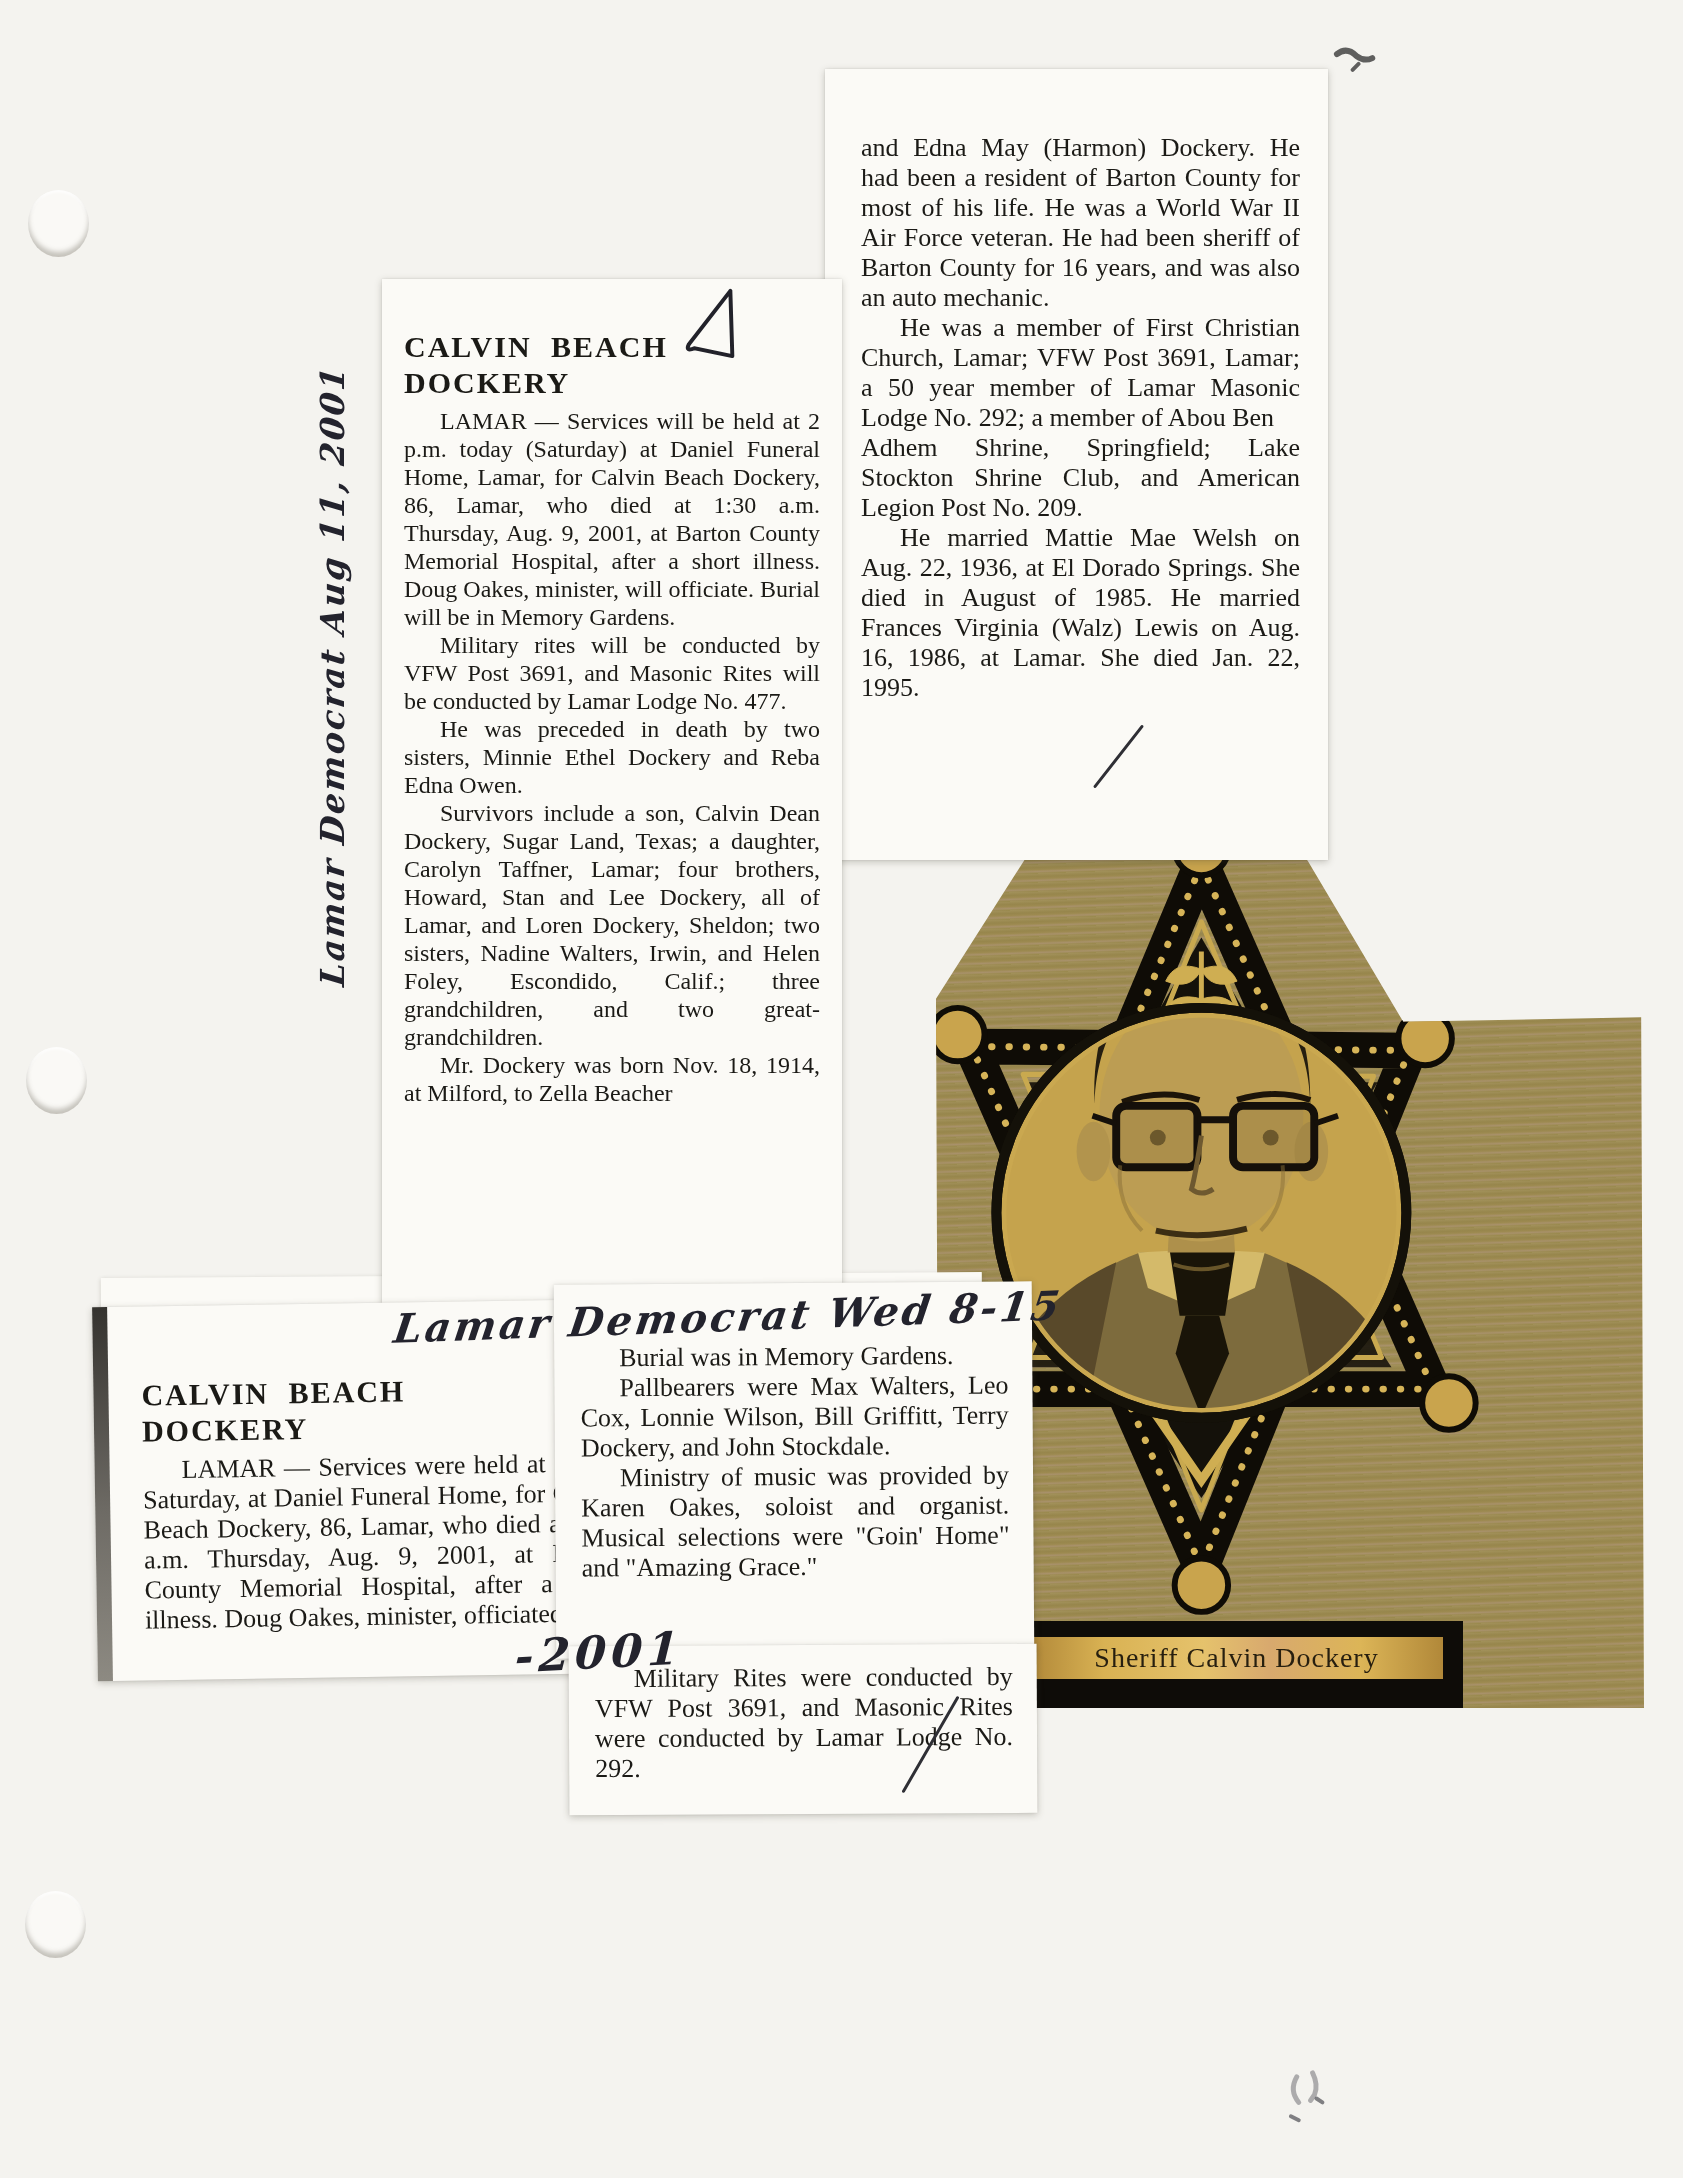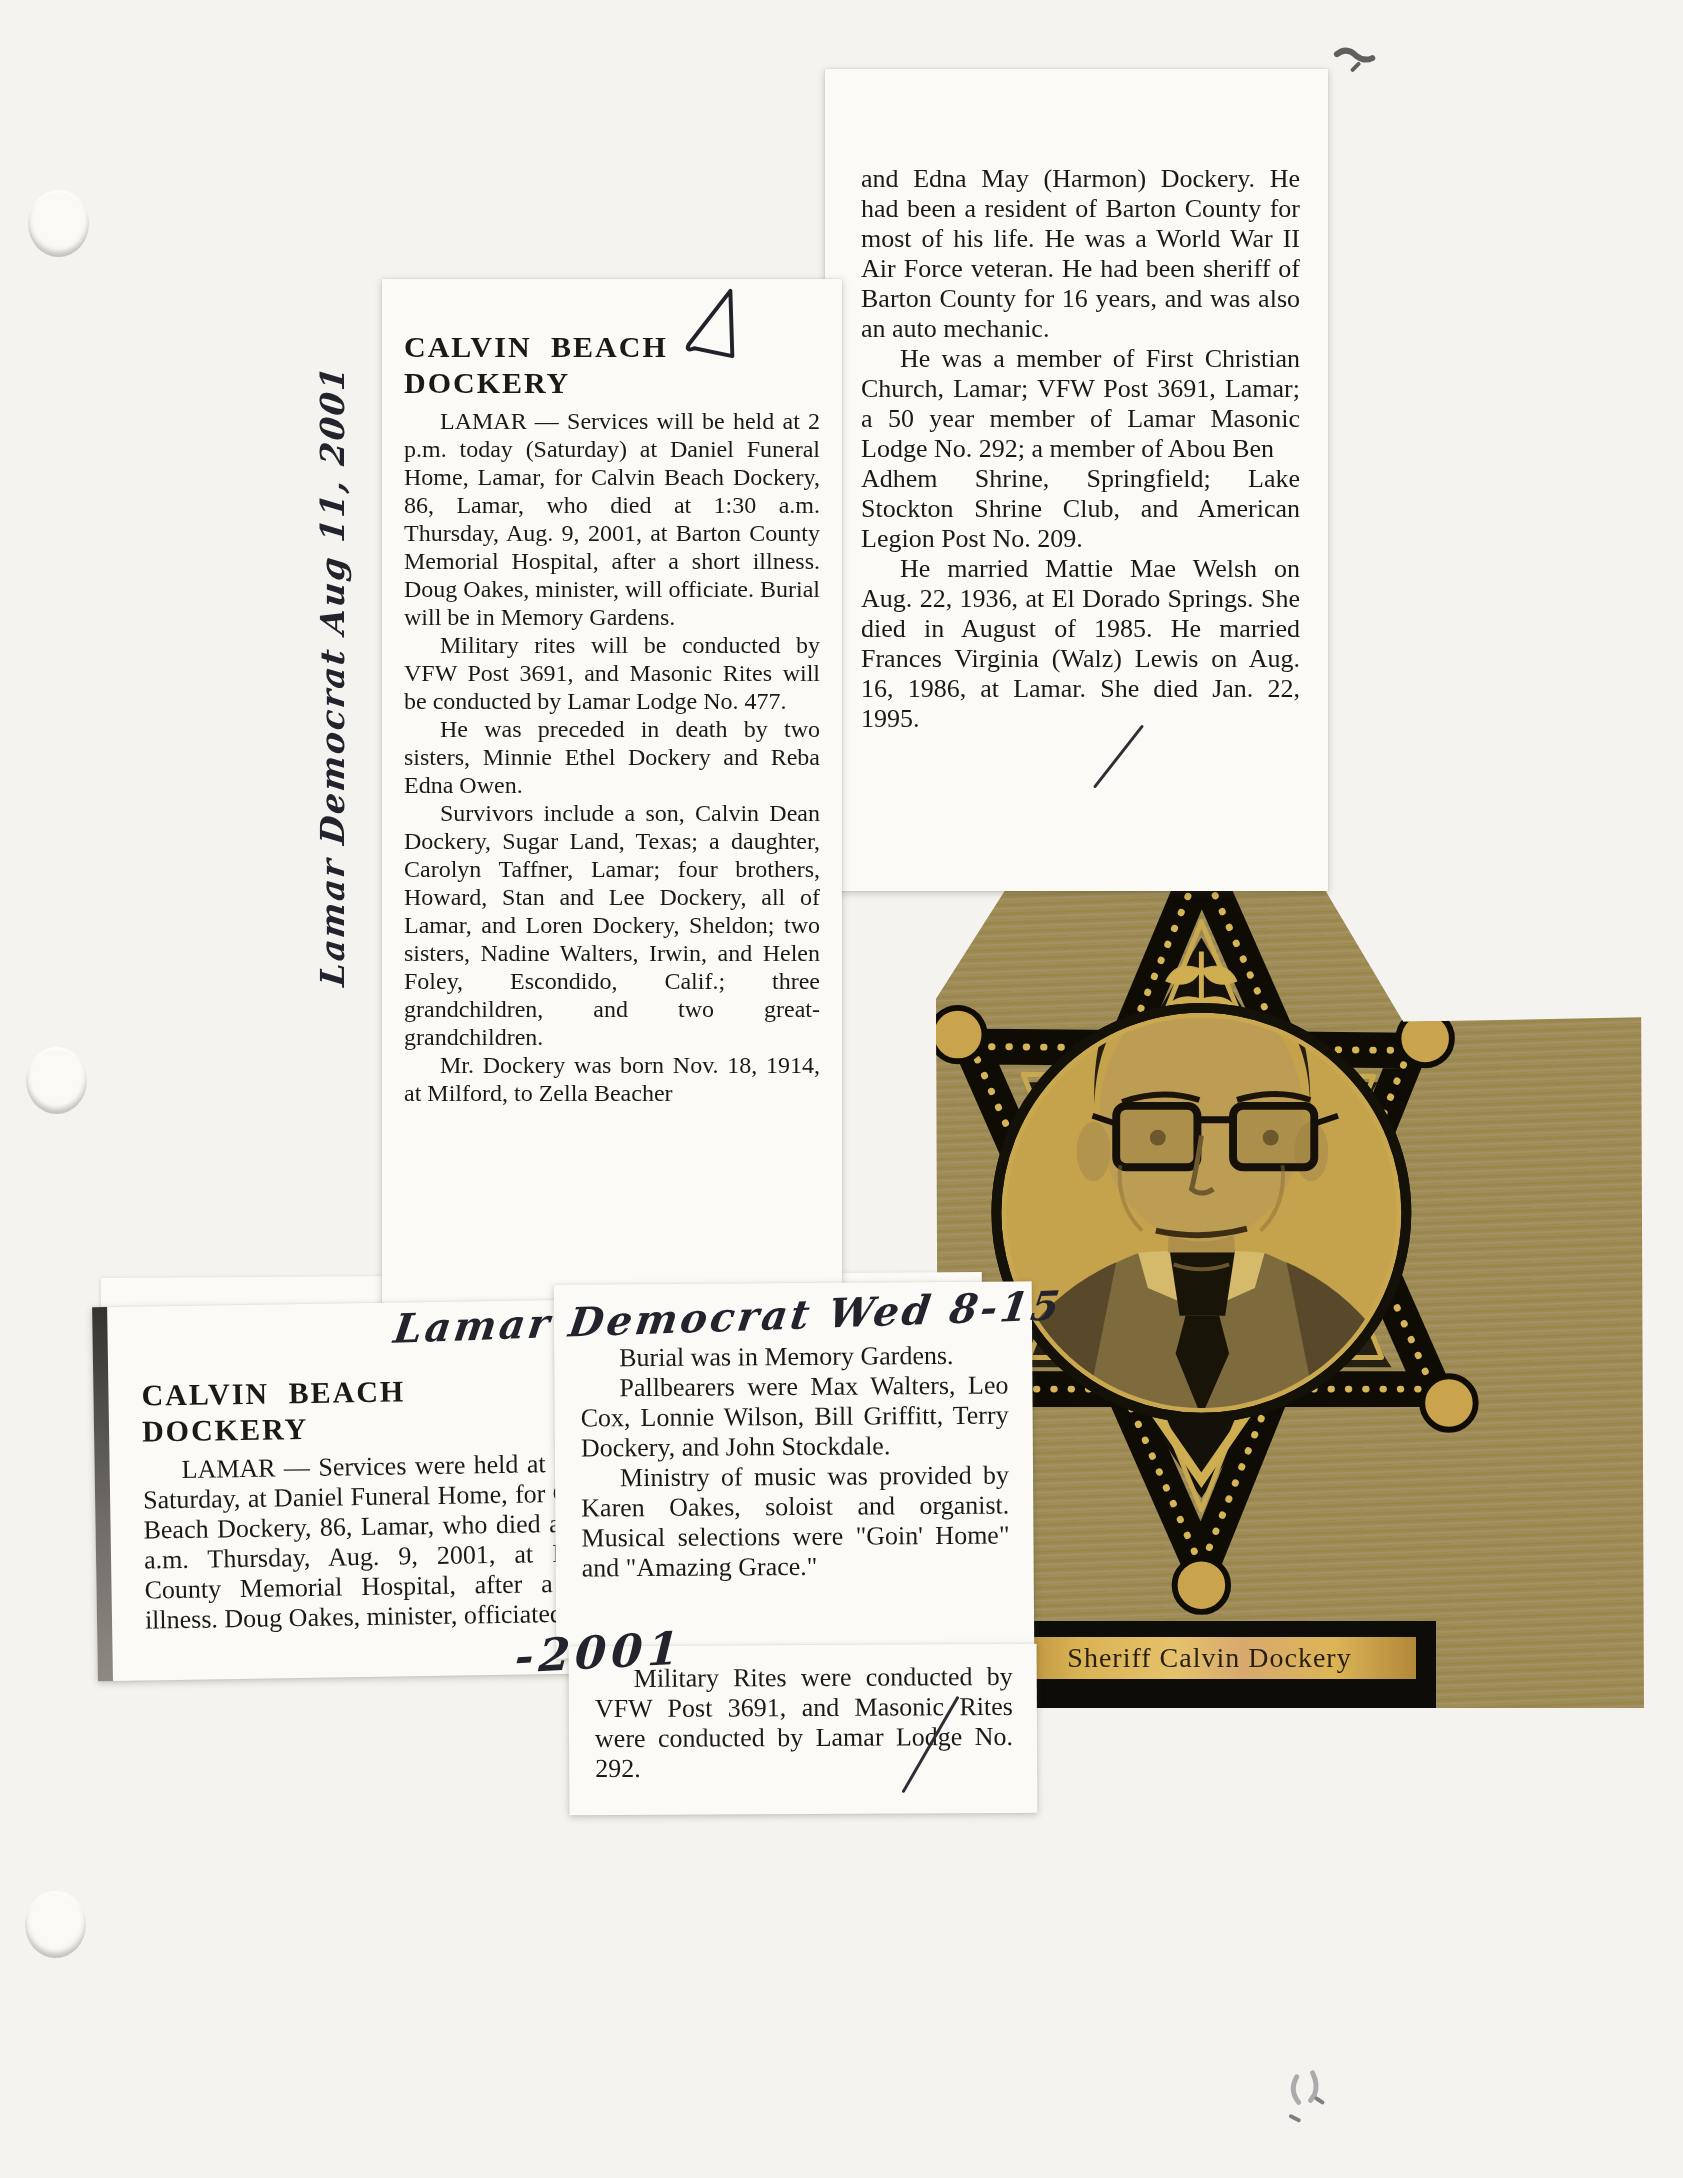--- a/index.html
+++ b/index.html
@@ -78,21 +78,21 @@
   }
   
   .badge{
     position:absolute;left:936px;top:787px;width:708px;height:921px;z-index:2;
     background:repeating-linear-gradient(178deg,
       #a19059 0px,#97864c 3px,#9d8a50 5px,#a8916a 7px,#9a8a4e 9px);
     clip-path:polygon(0% 23%, 14.5% 5.5%, 47.5% 4%, 52.5% 8%, 66% 25.5%, 99.6% 25%, 100% 100%, 0.4% 100%);
   }
   .badge-art{position:absolute;left:0;top:0;width:708px;height:921px;}
   .nameplate{
-    position:absolute;left:47px;top:834px;width:453px;height:93px;
+    position:absolute;left:74px;top:834px;width:453px;height:93px;
     background:#0e0c08;z-index:3;
   }
   .nameplate-band{
     position:absolute;left:20px;top:16px;right:20px;height:42px;
     background:linear-gradient(90deg,#b18839,#d9b253 18%,#e5c26c 42%,#d8a96e 58%,#dcb557 80%,#b18839);
     text-align:center;line-height:42px;
     font-family:"Liberation Serif", serif;
     font-size:28px;color:#271f0f;letter-spacing:1px;
   }
   
@@ -197,21 +197,21 @@
       <path d="M186,382 Q182,422 208,448" stroke="#8a7038" stroke-width="4" fill="none" opacity=".5"></path>
       <path d="M350,382 Q354,422 328,448" stroke="#8a7038" stroke-width="4" fill="none" opacity=".5"></path>
     </g>
     <circle cx="268" cy="430" r="207" fill="none" stroke="#141109" stroke-width="10"></circle>
   </svg>
   <div class="nameplate">
     <div class="nameplate-band">Sheriff Calvin Dockery</div>
   </div>
 </div>
 
-<div class="clip body-26" style="left:825px;top:69px;width:439px;min-height:705px;padding:95px 28px 22px 36px;">
+<div class="clip body-26" style="left:825px;top:69px;width:439px;min-height:705px;padding:64px 28px 22px 36px;">
   <p>and Edna May (Harmon) Dockery. He had been a resident of Barton County for most of his life. He was a World War II Air Force veteran. He had been sheriff of Barton County for 16 years, and was also an auto mechanic.</p>
   <p class="ind">He was a member of First Christian Church, Lamar; VFW Post 3691, Lamar; a 50 year member of Lamar Masonic Lodge No. 292; a member of Abou Ben</p>
   <p class="gap-top">Adhem Shrine, Springfield; Lake Stockton Shrine Club, and American Legion Post No. 209.</p>
   <p class="ind">He married Mattie Mae Welsh on Aug. 22, 1936, at El Dorado Springs. She died in August of 1985. He married Frances Virginia (Walz) Lewis on Aug. 16, 1986, at Lamar. She died Jan. 22, 1995.</p>
 </div>
 
 <div class="clip body-25" style="left:382px;top:279px;width:416px;min-height:950px;padding:50px 22px 26px 22px;">
   <div class="headline">
     <span>CALVIN BEACH</span><br>
     <span>DOCKERY</span>

